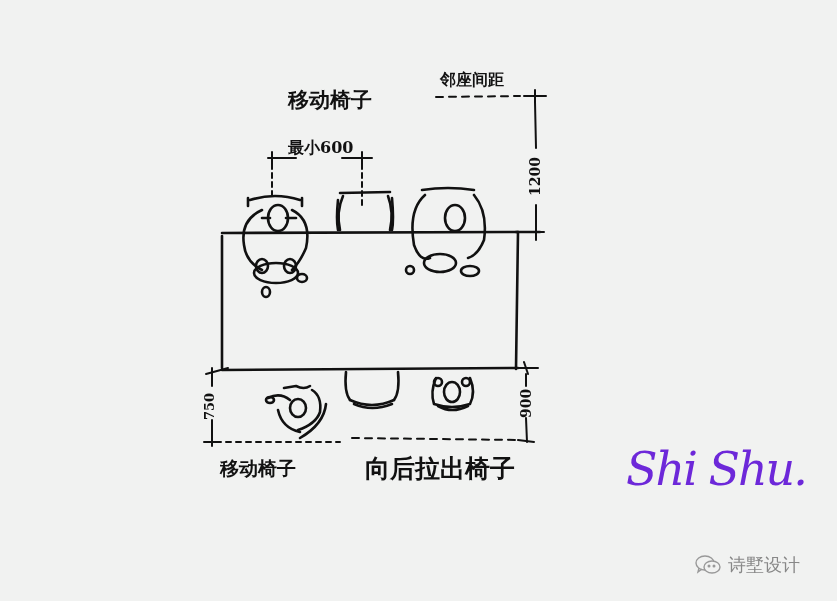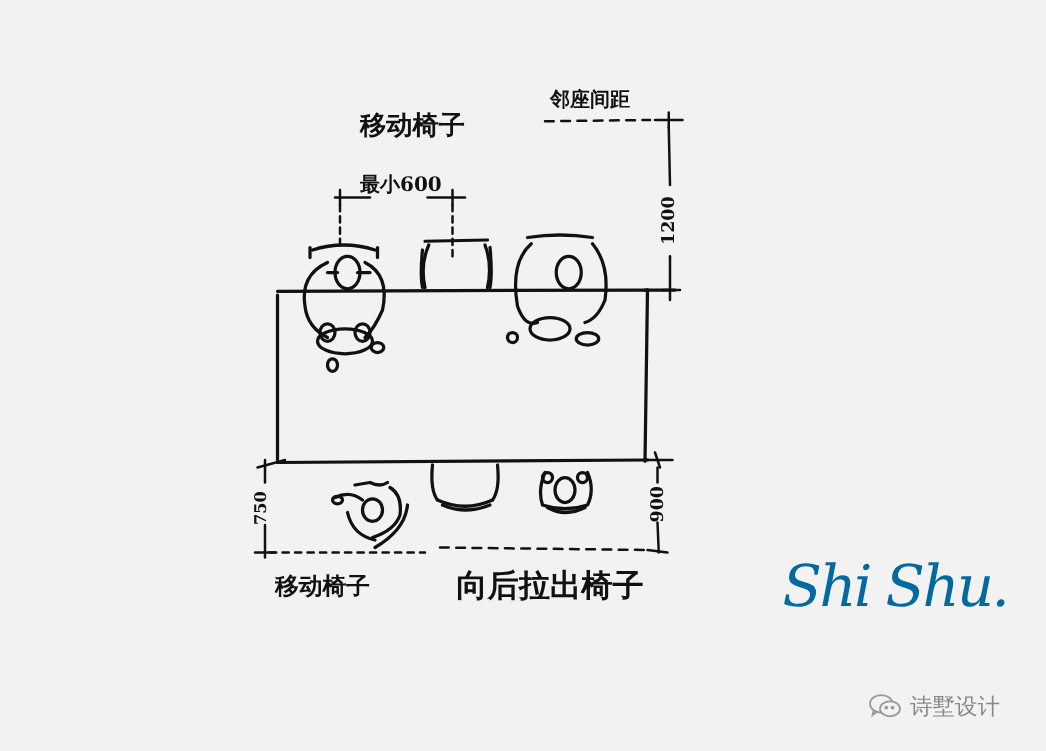--- a/index.html
+++ b/index.html
@@ -1,20 +1,20 @@
 <!DOCTYPE html>
 <html><head>
 <meta charset="utf-8">
 <style>
   html, body { margin:0; padding:0; }
   body { width:837px; height:601px; background:#f1f2f1; position:relative; overflow:hidden; font-family:"DejaVu Sans", sans-serif; }
   svg.sketch { position:absolute; left:0; top:0; }
   .lbl { position:absolute; color:#111; font-family:"DejaVu Serif", serif; white-space:nowrap; font-weight:bold; }
   .vert { transform-origin:left top; }
-  .sig { position:absolute; font-family:"DejaVu Serif", serif; font-style:italic; font-size:46px; color:#0369a1; letter-spacing:-2px; }
+  .sig { position:absolute; font-family:"DejaVu Serif", serif; font-style:italic; font-size:46px; color:#6d28d9; letter-spacing:-2px; }
   .wm { position:absolute; display:flex; align-items:center; gap:6px; color:#888; font-size:18px;justify-content:space-between; }
 </style>
 </head>
 <body>
 
 <svg class="sketch" width="837" height="601" viewBox="0 0 837 601" fill="none" stroke="#111" stroke-width="2.6" stroke-linecap="round" stroke-linejoin="round">
 
   <g>
     <path d="M222 233 L518 232"></path>
     <path d="M222 236 L222 368"></path>

